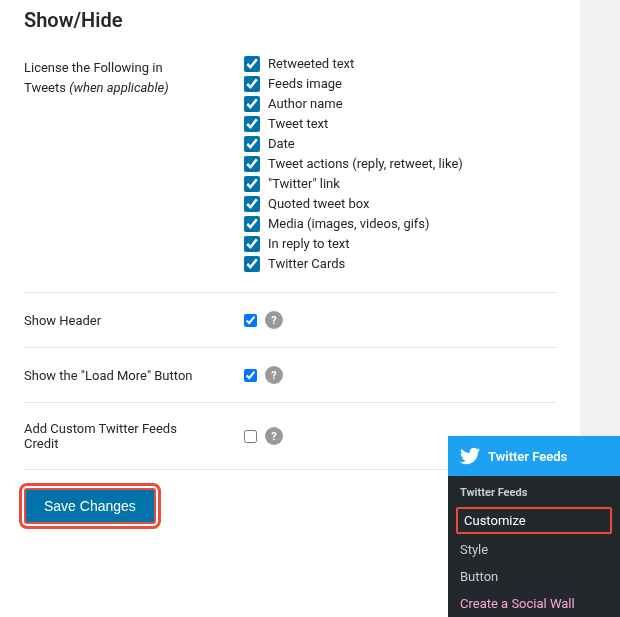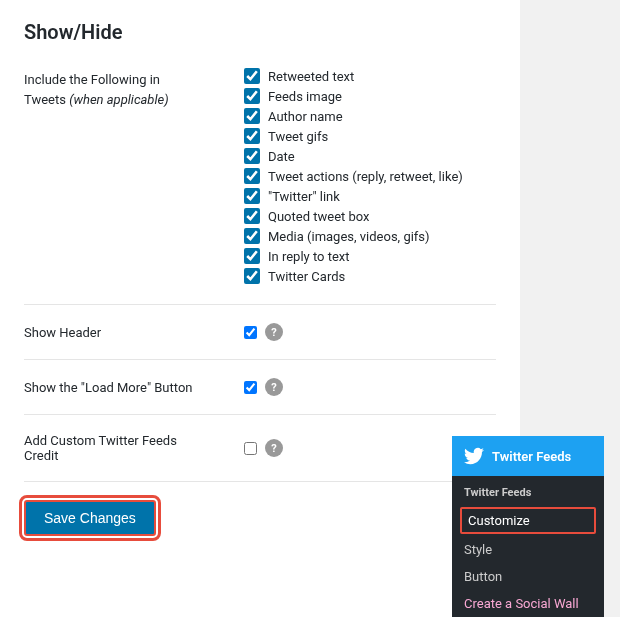--- a/index.html
+++ b/index.html
@@ -7,23 +7,23 @@
       font-family: -apple-system, BlinkMacSystemFont, "Segoe UI", Roboto, sans-serif;
       font-size: 13px;
       background: #f1f1f1;
       width: 620px;
       min-height: 617px;
       position: relative;
       overflow: hidden;
     }
     .main-content {
       background: #fff;
-      padding: 20px 24px;
+      padding: 8px 24px;
       margin: 0;
-      width: 520px;
+      width: 580px;
       min-height: 617px;
     }
     .page-title {
       font-size: 20px;
       font-weight: 600;
       color: #23282d;
       margin-bottom: 24px;
     }
     .section-row {
       display: flex;
@@ -41,21 +41,21 @@
     .section-label em {
       font-style: italic;
     }
     .checkboxes-col {
       display: flex;
       flex-direction: column;
       gap: 4px;
     }
     .checkbox-row {
       display: flex;
-      align-items: center;
+      align-items: flex-start;
       gap: 8px;
       font-size: 13px;
       color: #23282d;
     }
     .checkbox-row input[type="checkbox"] {
       width: 16px;
       height: 16px;
       accent-color: #0073aa;
       cursor: pointer;
     }
@@ -104,23 +104,23 @@
       font-weight: 500;
       cursor: pointer;
       border-radius: 3px;
       outline: 3px solid #e74c3c;
       outline-offset: 2px;
     }
 
     
     .sidebar-overlay {
       position: absolute;
-      right: 16px;
+      right: 0;
       bottom: 0;
-      width: 152px;
+      width: 172px;
       background: #23282d;
       z-index: 10;
     }
     .sidebar-header {
       background: #1da1f2;
       display: flex;
       align-items: center;
       gap: 8px;
       padding: 10px 12px;
       color: #fff;
@@ -160,39 +160,39 @@
   </style>
 </head>
 <body>
 
 <div class="main-content">
   <h1 class="page-title">Show/Hide</h1>
 
   
   <div class="section-row">
     <div class="section-label">
-      <span>Include the Following in</span><br>
+      <span>License the Following in</span><br>
       <span>Tweets </span><em>(when applicable)</em>
     </div>
     <div class="checkboxes-col" id="checkboxes-col">
     <div class="checkbox-row">
           <input type="checkbox" id="retweeted_text" checked="" style="">
           <label for="retweeted_text">Retweeted text</label>
         </div>
         <div class="checkbox-row">
           <input type="checkbox" id="avatar_image" checked="" style="">
           <label for="avatar_image">Feeds image</label>
         </div>
         <div class="checkbox-row">
           <input type="checkbox" id="author_name" checked="" style="">
           <label for="author_name">Author name</label>
         </div>
         <div class="checkbox-row">
           <input type="checkbox" id="tweet_text" checked="" style="">
-          <label for="tweet_text">Tweet gifs</label>
+          <label for="tweet_text">Tweet text</label>
         </div>
         <div class="checkbox-row">
           <input type="checkbox" id="date" checked="" style="">
           <label for="date">Date</label>
         </div>
         <div class="checkbox-row">
           <input type="checkbox" id="tweet_actions" checked="" style="">
           <label for="tweet_actions">Tweet actions (reply, retweet, like)</label>
         </div>
         <div class="checkbox-row">

